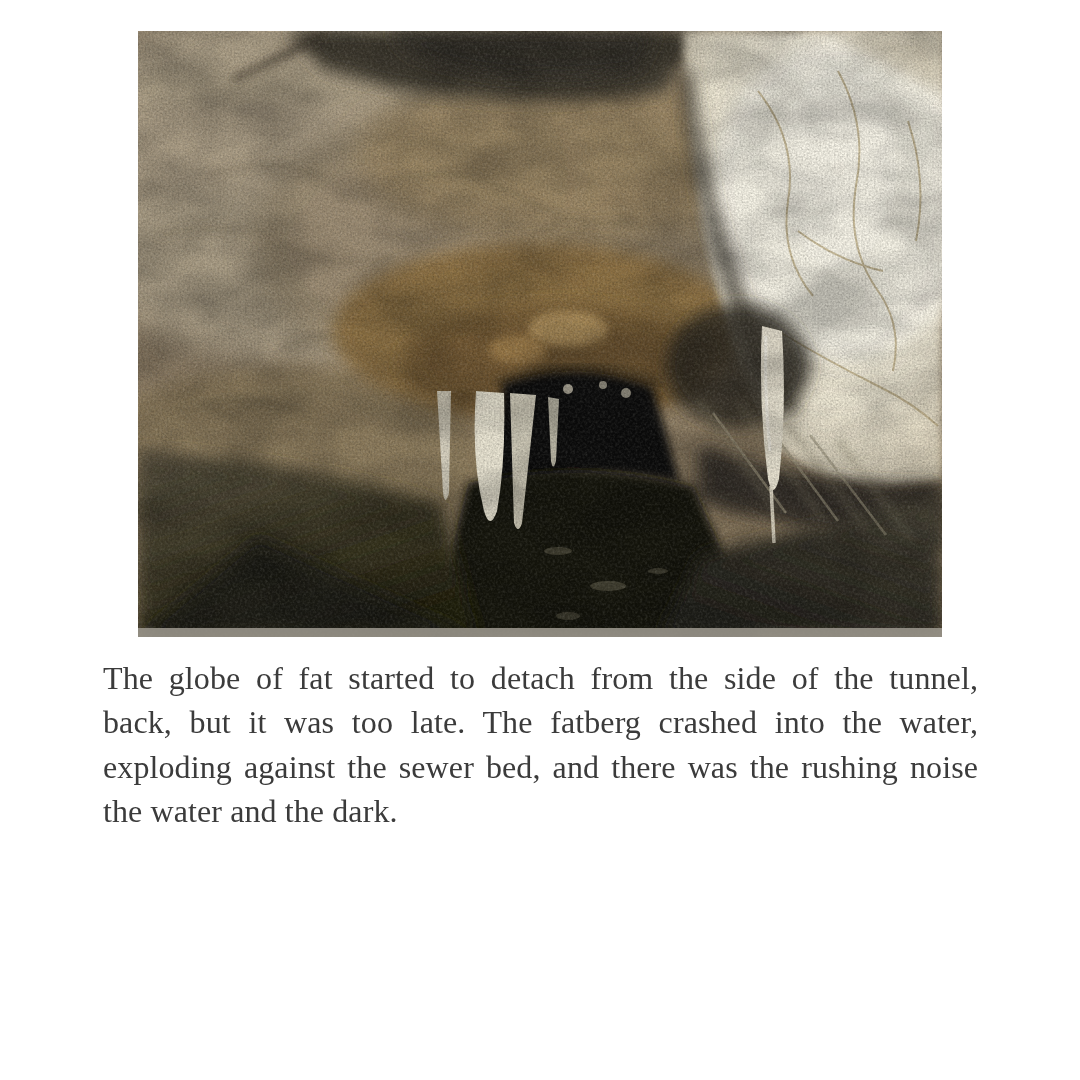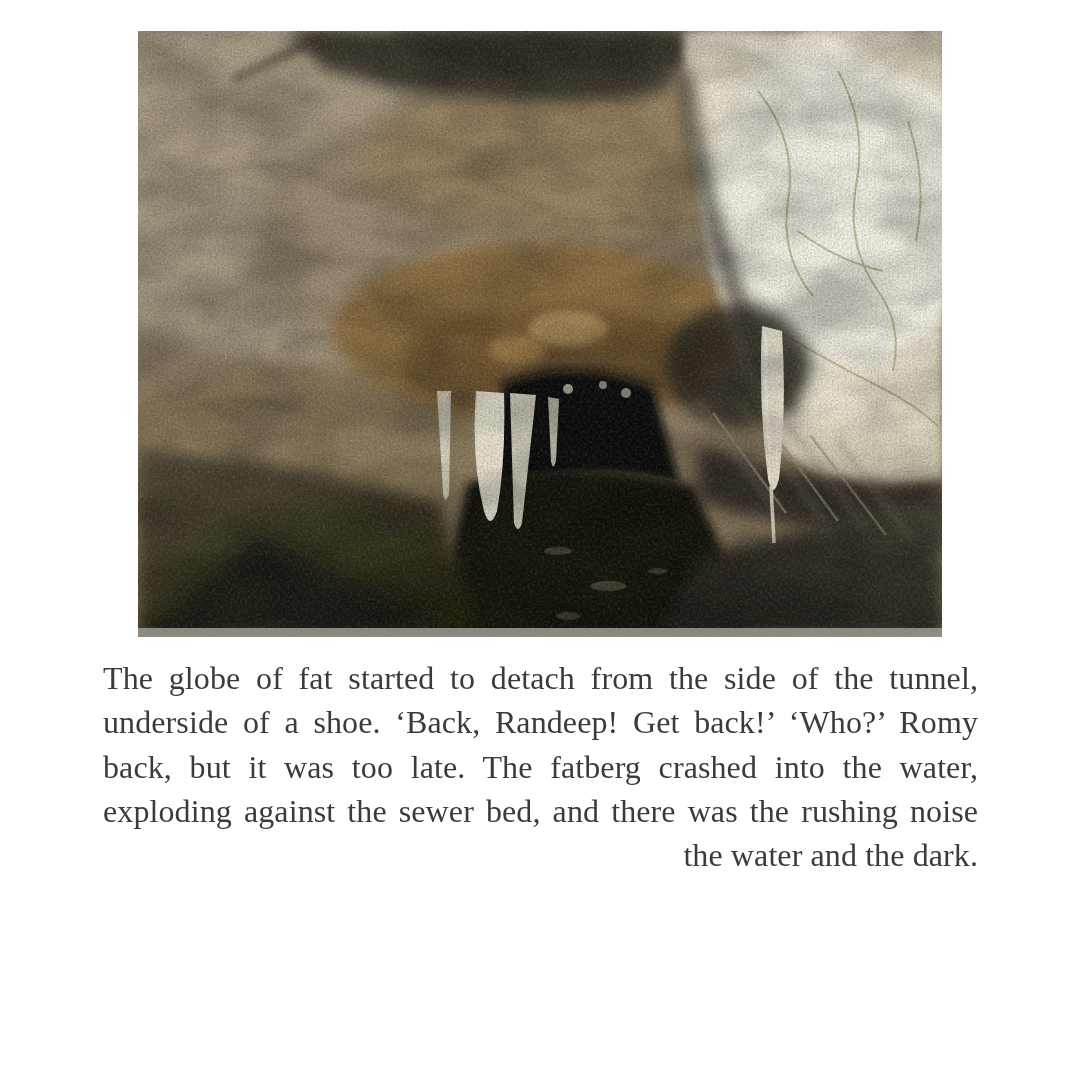--- a/index.html
+++ b/index.html
@@ -44,21 +44,21 @@
   }
   .story .line {
     white-space: normal;
     hyphens: none;
   }
   .story .line.j {
     text-align: justify;
     text-align-last: justify;
   }
   .story .line.last {
-    text-align: right;
+    text-align: left;
   }
 </style>
 </head>
 <body>
 
 <div class="page">
 
   <figure class="photo">
     <svg viewBox="0 0 804 606" preserveAspectRatio="none" aria-hidden="true">
       <defs>
@@ -198,19 +198,18 @@
         <rect width="804" height="606" filter="url(#grainD)" opacity="0.22"></rect>
         <rect width="804" height="606" filter="url(#grainL)" opacity="0.14"></rect>
 
         <rect x="0" y="597" width="804" height="9" fill="#98948a" opacity="0.9"></rect>
       </g>
     </svg>
   </figure>
 
   <div class="story">
     <div class="line j">The globe of fat started to detach from the side of the tunnel,</div>
-    <div class="line j">underside of a shoe. ‘Back, Randeep! Get back!’ ‘Who?’ Romy</div>
     <div class="line j">back, but it was too late. The fatberg crashed into the water,</div>
     <div class="line j">exploding against the sewer bed, and there was the rushing noise</div>
     <div class="line last">the water and the dark.</div>
   </div>
 
 </div>
 
 </body></html>

